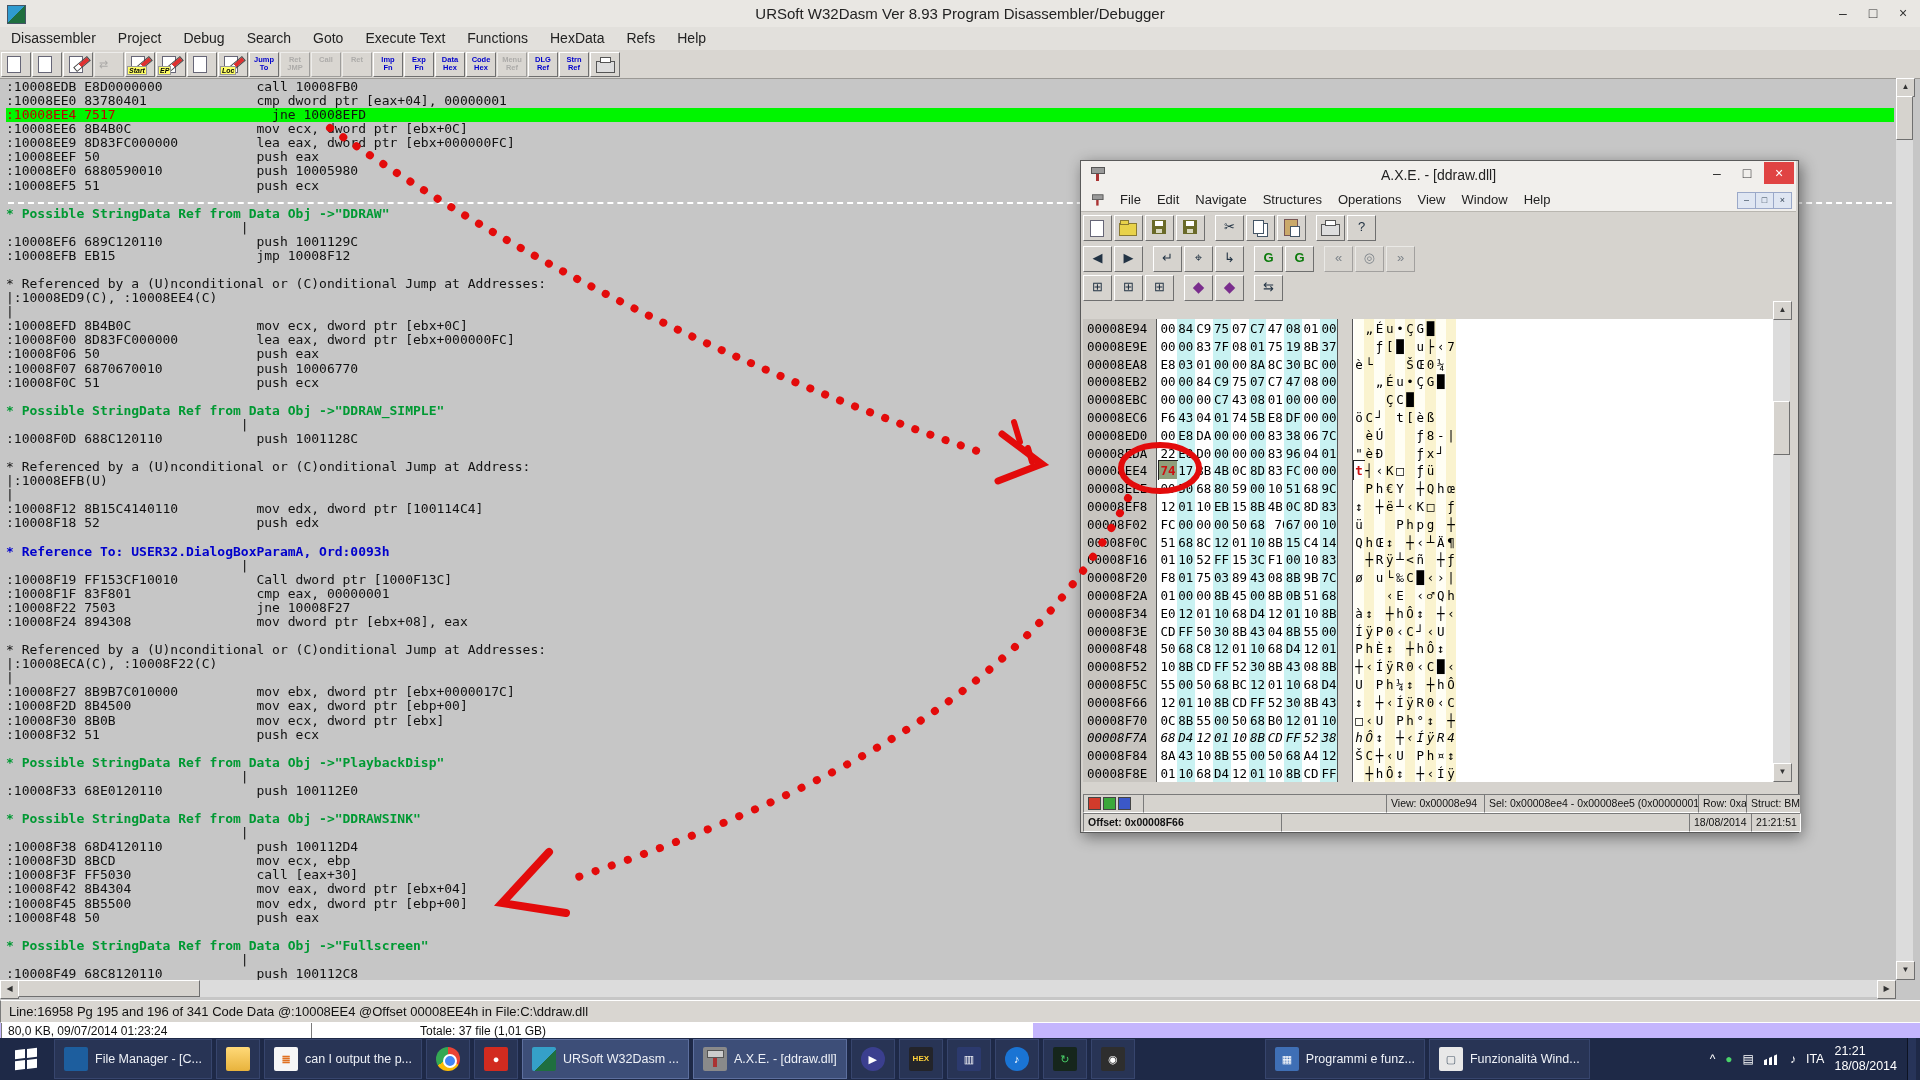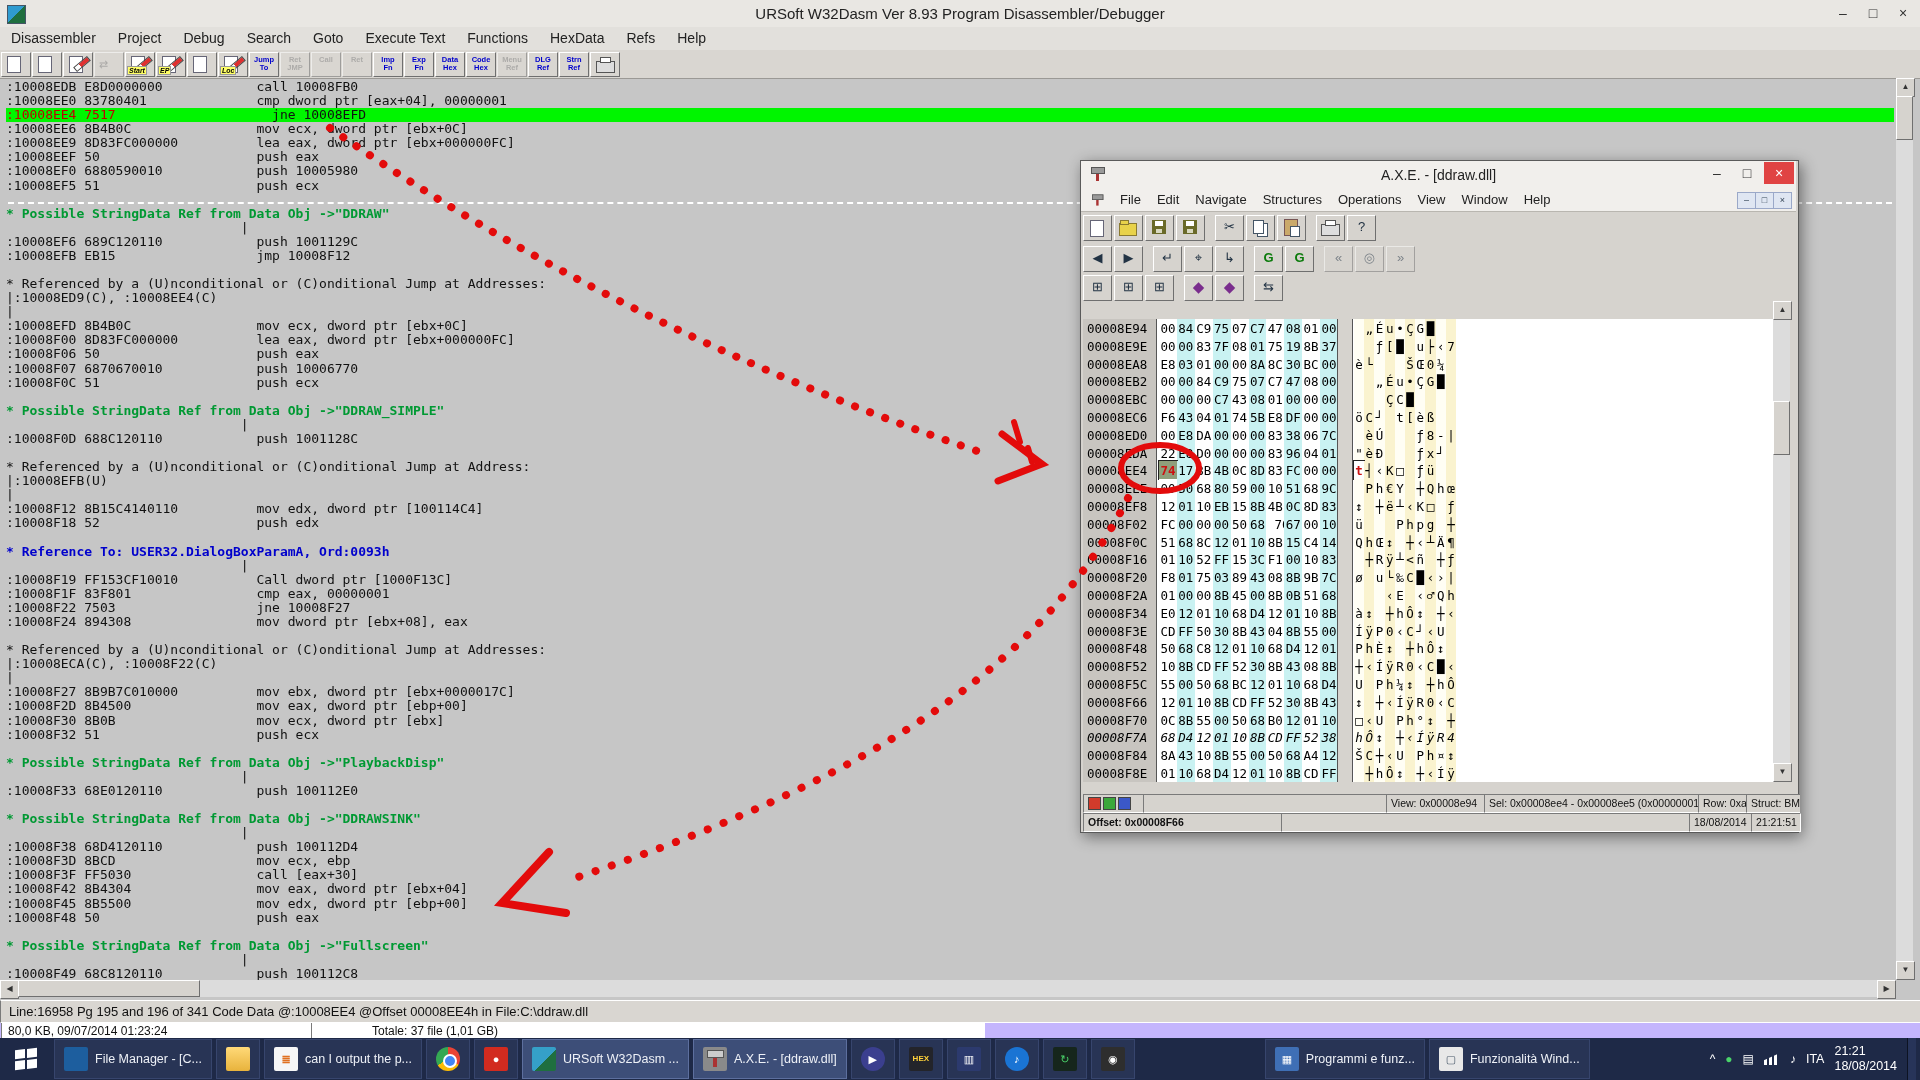--- a/index.html
+++ b/index.html
@@ -177,21 +177,21 @@
       <div class="sb-btn" style="right:0;top:0;">▶</div>
     </div>
 
     <div id="w32-status" class="abs sunken">
       <div class="txt">Line:16958 Pg 195 and 196 of 341  Code Data @:10008EE4 @Offset 00008EE4h in File:C:\ddraw.dll</div>
     </div>
   </div>
 
   <div id="fm-strip" class="abs">
     <div class="fm-panel sunken" style="left:1px;width:306px;padding-left:6px;">80,0 KB, 09/07/2014 01:23:24</div>
-    <div class="fm-panel sunken" style="left:311px;width:612px;padding-left:60px;">Totale: 37 file (1,01 GB)</div>
+    <div class="fm-panel sunken" style="left:311px;width:612px;padding-left:108px;">Totale: 37 file (1,01 GB)</div>
   </div>
 
   <div id="axe" class="abs">
     <div id="axe-titlebar" class="abs">
       <span class="hammer"></span>
       <div id="axe-title">A.X.E. - [ddraw.dll]</div>
       <div class="winctl" style="right:64px;top:1px;height:22px;line-height:22px;">–</div>
       <div class="winctl" style="right:34px;top:1px;height:22px;line-height:22px;">□</div>
       <div class="winctl" id="axe-close" style="right:2px;top:1px;height:22px;line-height:22px;">×</div>
     </div>

